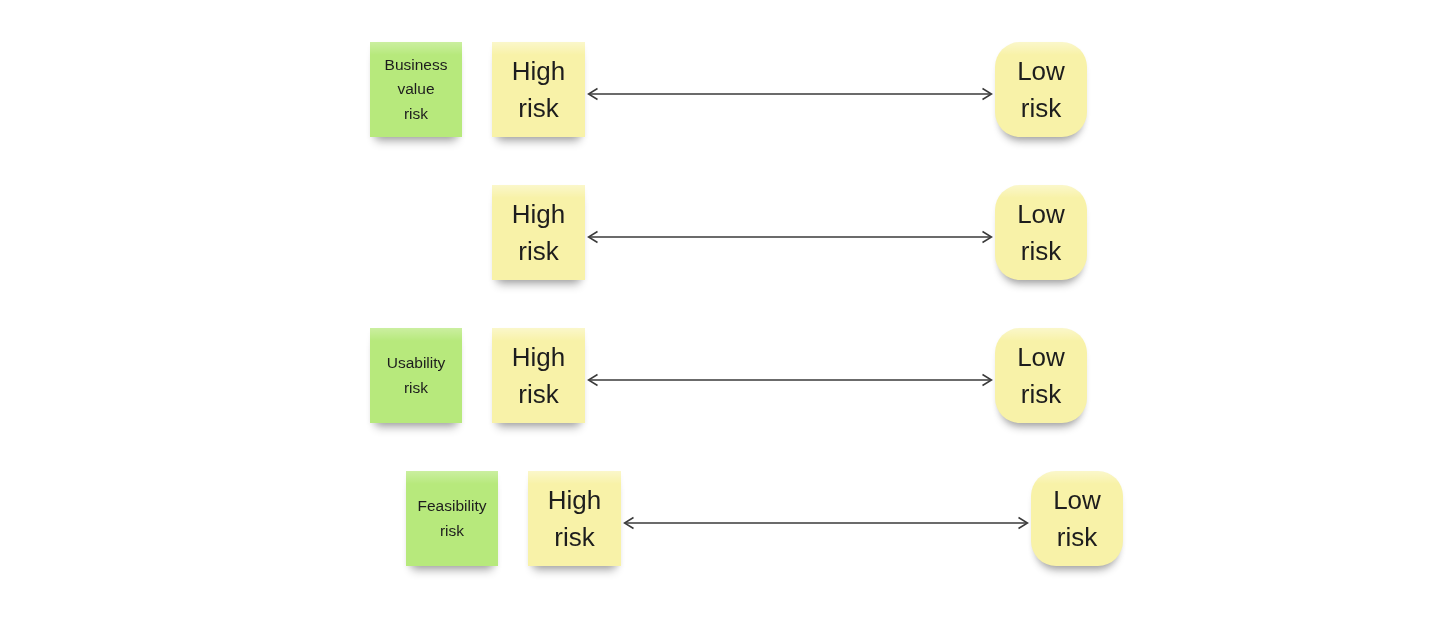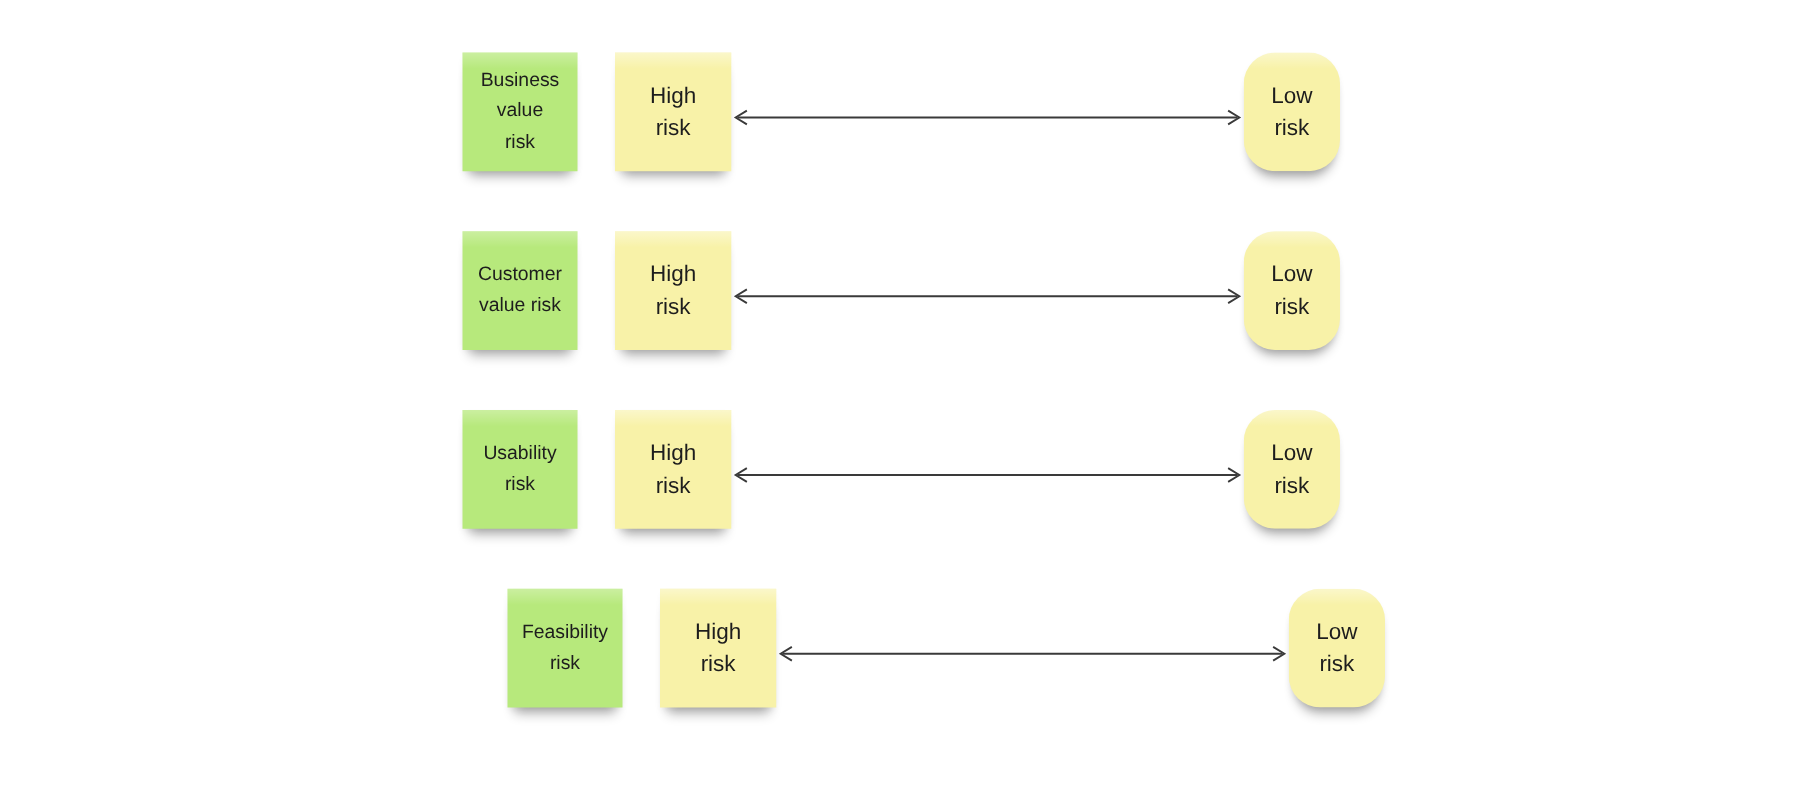--- a/index.html
+++ b/index.html
@@ -57,26 +57,26 @@
   .green-note .note-text {
     font-size: 15.5px;
     line-height: 1.55;
   }
   .yellow-note {
     background:
       linear-gradient(180deg, rgba(255,255,255,0.40) 0px, rgba(255,255,255,0.0) 13px),
       var(--yellow-note);
   }
   .yellow-note .note-text {
-    font-size: 18px;
+    font-size: 26px;
     line-height: 1.42;
     text-align: center;
   }
   .high-note { left: 492px; width: 93px; }
-  .low-note  { left: 995px; width: 77px; border-radius: 25px; }
+  .low-note  { left: 995px; width: 92px; border-radius: 25px; }
   .arrow {
     position: absolute;
     left: 583px;
     top: 44px;
     width: 414px;
     height: 16px;
     color: var(--arrow);
   }
 </style>
 </head>
@@ -99,24 +99,20 @@
       <path d="M14.5 2.5 L5.5 8 L14.5 13.5" fill="none" stroke="currentColor" stroke-width="1.5"></path>
       <path d="M399.5 2.5 L408.5 8 L399.5 13.5" fill="none" stroke="currentColor" stroke-width="1.5"></path>
     </svg>
     <div class="note yellow-note low-note">
       <span class="note-text">Low
 risk</span>
     </div>
   </div>
 
   <div class="row row-1">
-    <div class="note green-note">
-      <span class="note-text">Customer
-value risk</span>
-    </div>
     <div class="note yellow-note high-note">
       <span class="note-text">High
 risk</span>
     </div>
     <svg class="arrow" viewBox="0 0 414 16" aria-hidden="true">
       <line x1="7" y1="8" x2="407" y2="8" stroke="currentColor" stroke-width="1.5"></line>
       <path d="M14.5 2.5 L5.5 8 L14.5 13.5" fill="none" stroke="currentColor" stroke-width="1.5"></path>
       <path d="M399.5 2.5 L408.5 8 L399.5 13.5" fill="none" stroke="currentColor" stroke-width="1.5"></path>
     </svg>
     <div class="note yellow-note low-note">

